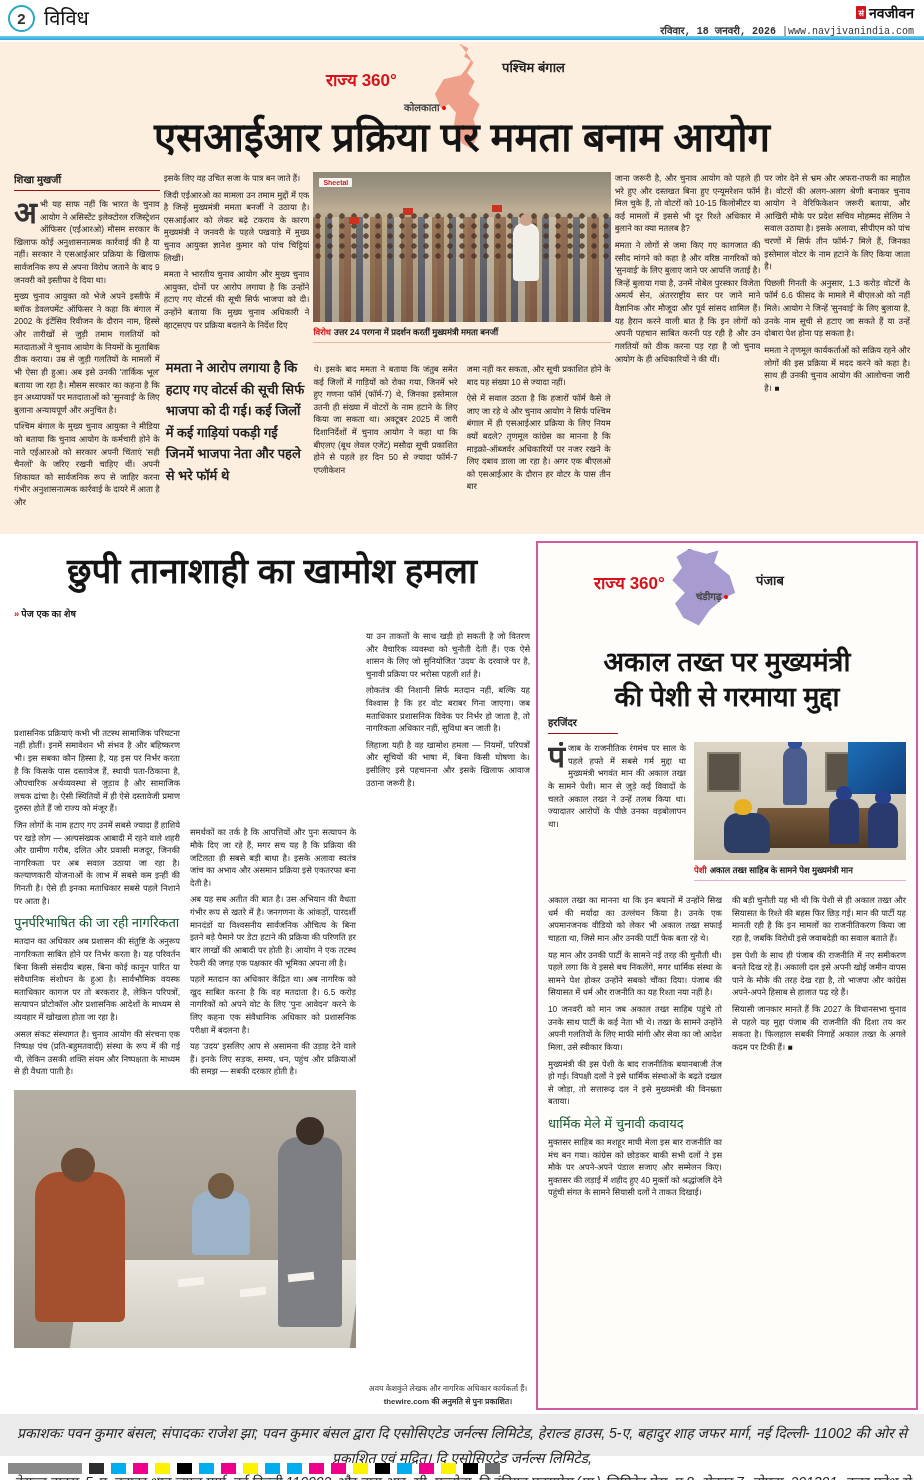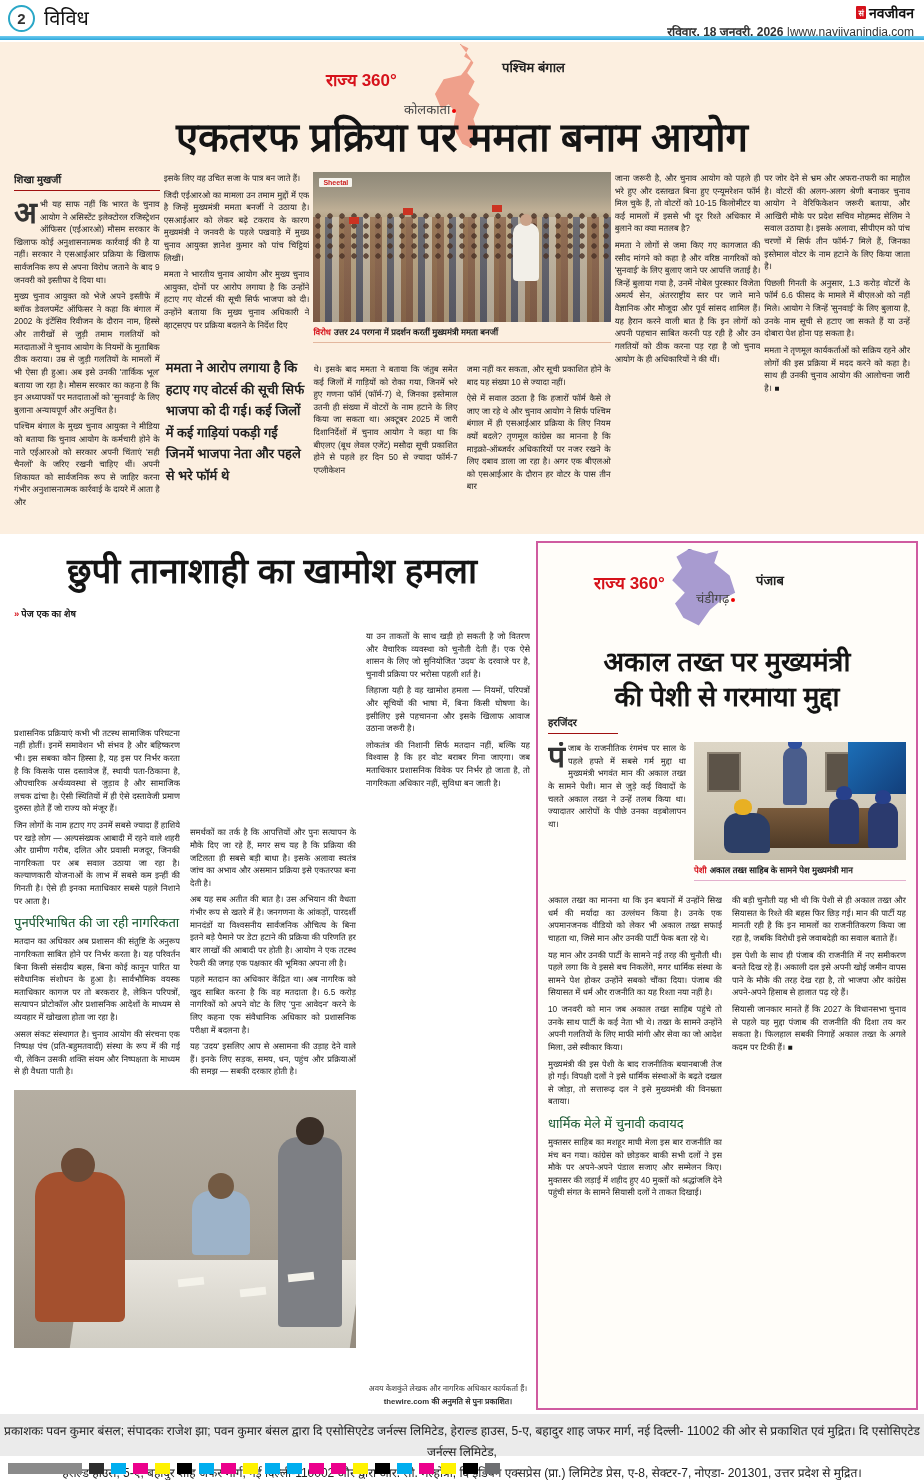--- a/index.html
+++ b/index.html
@@ -9,30 +9,30 @@
 
   
   .masthead { position:absolute; top:0; left:0; width:100%; height:40px; }
   .page-circle { position:absolute; left:8px; top:5px; width:27px; height:27px; border:2px solid #2aa7c7; border-radius:50%;
     text-align:center; line-height:24px; font-size:15px; font-weight:bold; color:#333; background:#fff; }
   .section-name { position:absolute; left:44px; top:4px; font-size:20px; font-weight:normal; color:#111;text-align:right; }
   .mast-right { position:absolute; right:10px; top:3px; text-align:right; }
   .logo-row { display:flex; justify-content:flex-end; align-items:center; gap:3px; }
   .logo-box { background:#d6121b; color:#fff; font-size:8px; font-weight:bold; padding:1px 2px; border-radius:1px; }
   .logo-name { font-size:14px; font-weight:bold; color:#111; }
-  .date-row { font-size:12px; color:#333; margin-top:1px; }
+  .date-row { font-size:10px; color:#333; margin-top:1px;font-family:Liberation Mono, monospace; }
   .date-bold { font-weight:bold; }
   .header-rule { position:absolute; top:36px; left:0; width:100%; height:4px; background:linear-gradient(180deg,#6fcbef,#2fa9dd); }
 
   
   .bengal-panel { position:absolute; top:42px; left:0; width:100%; height:492px; background:#fcefe0; }
   .badge { position:absolute; left:50%; transform:translateX(-50%); top:0; width:300px; height:112px; }
   .badge-label { position:absolute; font-size:17px; font-weight:bold; color:#d6121b; }
   .badge-region { position:absolute; font-size:13px; font-weight:bold; color:#222; }
-  .badge-city { position:absolute; font-size:13px; font-weight:normal; color:#444; }
+  .badge-city { position:absolute; font-size:10px; font-weight:bold; color:#444; }
   .city-dot { display:inline-block; width:4px; height:4px; background:#e00; border-radius:50%; margin-left:2px; vertical-align:middle; }
   .map-bengal { position:absolute; left:118px; top:2px; width:62px; height:104px; background:#efa08b; border:1px solid #c97a60;
     clip-path:polygon(48% 0,62% 4%,55% 12%,66% 16%,58% 24%,50% 30%,22% 34%,8% 48%,18% 62%,30% 58%,42% 66%,38% 80%,52% 96%,66% 100%,78% 88%,70% 72%,80% 58%,62% 48%,72% 36%,60% 28%,70% 18%,58% 8%); }
   .map-punjab { position:absolute; left:120px; top:0; width:70px; height:78px; background:#a89bd0; border:1px solid #7d6fb5;
     clip-path:polygon(30% 0,55% 6%,72% 2%,66% 18%,88% 34%,96% 56%,78% 64%,60% 78%,44% 98%,22% 88%,10% 70%,24% 56%,6% 40%,20% 24%,12% 10%); }
   .bengal-headline { position:absolute; top:66px; left:0; width:100%; text-align:center; font-size:40px; font-weight:bold; color:#141414; letter-spacing:0; }
   .bengal-cols { position:absolute; top:130px; left:14px; right:14px; bottom:6px; display:flex; gap:4px; }
   .ncol { flex:1; overflow:hidden; }
   .ncol-mid { flex:2.04; display:flex; flex-direction:column; overflow:hidden; }
   .mid-cols { flex:1; display:flex; gap:9px; overflow:hidden; margin-top:20px; }
@@ -101,21 +101,21 @@
   .cp-kneel { position:absolute; left:14%; bottom:6%; width:46px; height:40px; background:#2c3e66; border-radius:14px 16px 4px 8px; }
   .cp-kneel::before { content:""; position:absolute; top:-14px; left:10px; width:18px; height:16px; background:#e8b023; border-radius:50% 50% 42% 42%; }
   .cp-standing { position:absolute; left:42%; top:4%; width:24px; height:58px; background:#4a5d8c; border-radius:10px 10px 3px 3px; }
   .cp-standing::before { content:""; position:absolute; top:-10px; left:5px; width:14px; height:12px; background:#2f4f9e; border-radius:50% 50% 40% 40%; }
   .pj-caption { border-bottom:1px solid #e3b0cd; }
   .pj-cols { display:flex; gap:10px; margin-top:6px; height:586px; }
   .pjcol { flex:1; overflow:hidden; }
 
   
   .footer { position:absolute; top:1414px; left:0; width:100%; height:42px; background:#ebebeb; text-align:center; padding-top:7px; }
-  .footer-line { font-size:12px; color:#222; line-height:1.75; }
+  .footer-line { font-size:14px; color:#222; line-height:1.75;font-style:italic; }
   .color-strip { position:absolute; top:1462px; left:8px; right:8px; height:13px; display:flex; align-items:center; gap:7px; }
   .reg-block { width:15px; height:11px; }
   .reg-block:first-child { width:74px; }
 </style>
 </head>
 <body>
 
 <div class="page">
 
   <div class="masthead">
@@ -134,21 +134,21 @@
     <div class="header-rule"></div>
   </div>
 
   <div class="bengal-panel">
     <div class="badge">
       <div class="badge-label" style="left:14px; top:26px;">राज्य 360°</div>
       <div class="map-bengal"></div>
       <div class="badge-region" style="left:190px; top:16px;">पश्चिम बंगाल</div>
       <div class="badge-city" style="left:92px; top:58px;"><span>कोलकाता</span><span class="city-dot"></span></div>
     </div>
-    <div class="bengal-headline">एकतरफ प्रक्रिया पर ममता बनाम आयोग</div>
+    <div class="bengal-headline">एसआईआर प्रक्रिया पर ममता बनाम आयोग</div>
 
     <div class="bengal-cols">
       <div class="ncol">
         <div class="byline">शिखा मुखर्जी</div>
         <p class="para"><span class="dropcap">अ</span><span>भी यह साफ नहीं कि भारत के चुनाव आयोग ने असिस्टेंट इलेक्टोरल रजिस्ट्रेशन ऑफिसर (एईआरओ) मौसम सरकार के खिलाफ कोई अनुशासनात्मक कार्रवाई की है या नहीं। सरकार ने एसआईआर प्रक्रिया के खिलाफ सार्वजनिक रूप से अपना विरोध जताने के बाद 9 जनवरी को इस्तीफा दे दिया था।</span></p>
         <p class="para">मुख्य चुनाव आयुक्त को भेजे अपने इस्तीफे में ब्लॉक डेवलपमेंट ऑफिसर ने कहा कि बंगाल में 2002 के इंटेंसिव रिवीजन के दौरान नाम, हिस्से और तारीखों से जुड़ी तमाम गलतियों को मतदाताओं ने चुनाव आयोग के नियमों के मुताबिक ठीक कराया। उम्र से जुड़ी गलतियों के मामलों में भी ऐसा ही हुआ। अब इसे उनकी 'तार्किक भूल' बताया जा रहा है। मौसम सरकार का कहना है कि इन अध्यापकों पर मतदाताओं को 'सुनवाई' के लिए बुलाना अन्यायपूर्ण और अनुचित है।</p>
         <p class="para">पश्चिम बंगाल के मुख्य चुनाव आयुक्त ने मीडिया को बताया कि चुनाव आयोग के कर्मचारी होने के नाते एईआरओ को सरकार अपनी चिंताएं 'सही चैनलों' के जरिए रखनी चाहिए थीं। अपनी शिकायत को सार्वजनिक रूप से जाहिर करना गंभीर अनुशासनात्मक कार्रवाई के दायरे में आता है और</p>
       </div>
 
       <div class="ncol">
@@ -220,22 +220,22 @@
           <div class="hd-person1"></div>
           <div class="hd-person2"></div>
           <div class="hd-person3"></div>
           <div class="hd-paper" style="left:48%; bottom:24%;"></div>
           <div class="hd-paper" style="left:66%; bottom:20%;"></div>
           <div class="hd-paper" style="left:80%; bottom:26%;"></div>
         </div>
       </div>
       <div class="wire-col3">
         <p class="para">या उन ताकतों के साथ खड़ी हो सकती है जो वितरण और वैचारिक व्यवस्था को चुनौती देती हैं। एक ऐसे शासन के लिए जो सुनियोजित 'उदय' के दरवाजे पर है, चुनावी प्रक्रिया पर भरोसा पहली शर्त है।</p>
+        <p class="para">लोकतंत्र की निशानी सिर्फ मतदान नहीं, बल्कि यह विश्वास है कि हर वोट बराबर गिना जाएगा। जब मताधिकार प्रशासनिक विवेक पर निर्भर हो जाता है, तो नागरिकता अधिकार नहीं, सुविधा बन जाती है।</p>
         <p class="para">लिहाजा यही है वह खामोश हमला — नियमों, परिपत्रों और सूचियों की भाषा में, बिना किसी घोषणा के। इसीलिए इसे पहचानना और इसके खिलाफ आवाज उठाना जरूरी है।</p>
-        <p class="para">लोकतंत्र की निशानी सिर्फ मतदान नहीं, बल्कि यह विश्वास है कि हर वोट बराबर गिना जाएगा। जब मताधिकार प्रशासनिक विवेक पर निर्भर हो जाता है, तो नागरिकता अधिकार नहीं, सुविधा बन जाती है।</p>
         <div class="credit">
           <span>अवय केशकुंते लेखक और नागरिक अधिकार कार्यकर्ता हैं।</span><br>
           <b>thewire.com की अनुमति से पुनः प्रकाशित।</b>
         </div>
       </div>
     </div>
   </div>
 
   <div class="punjab-box">
     <div class="pj-badge">

